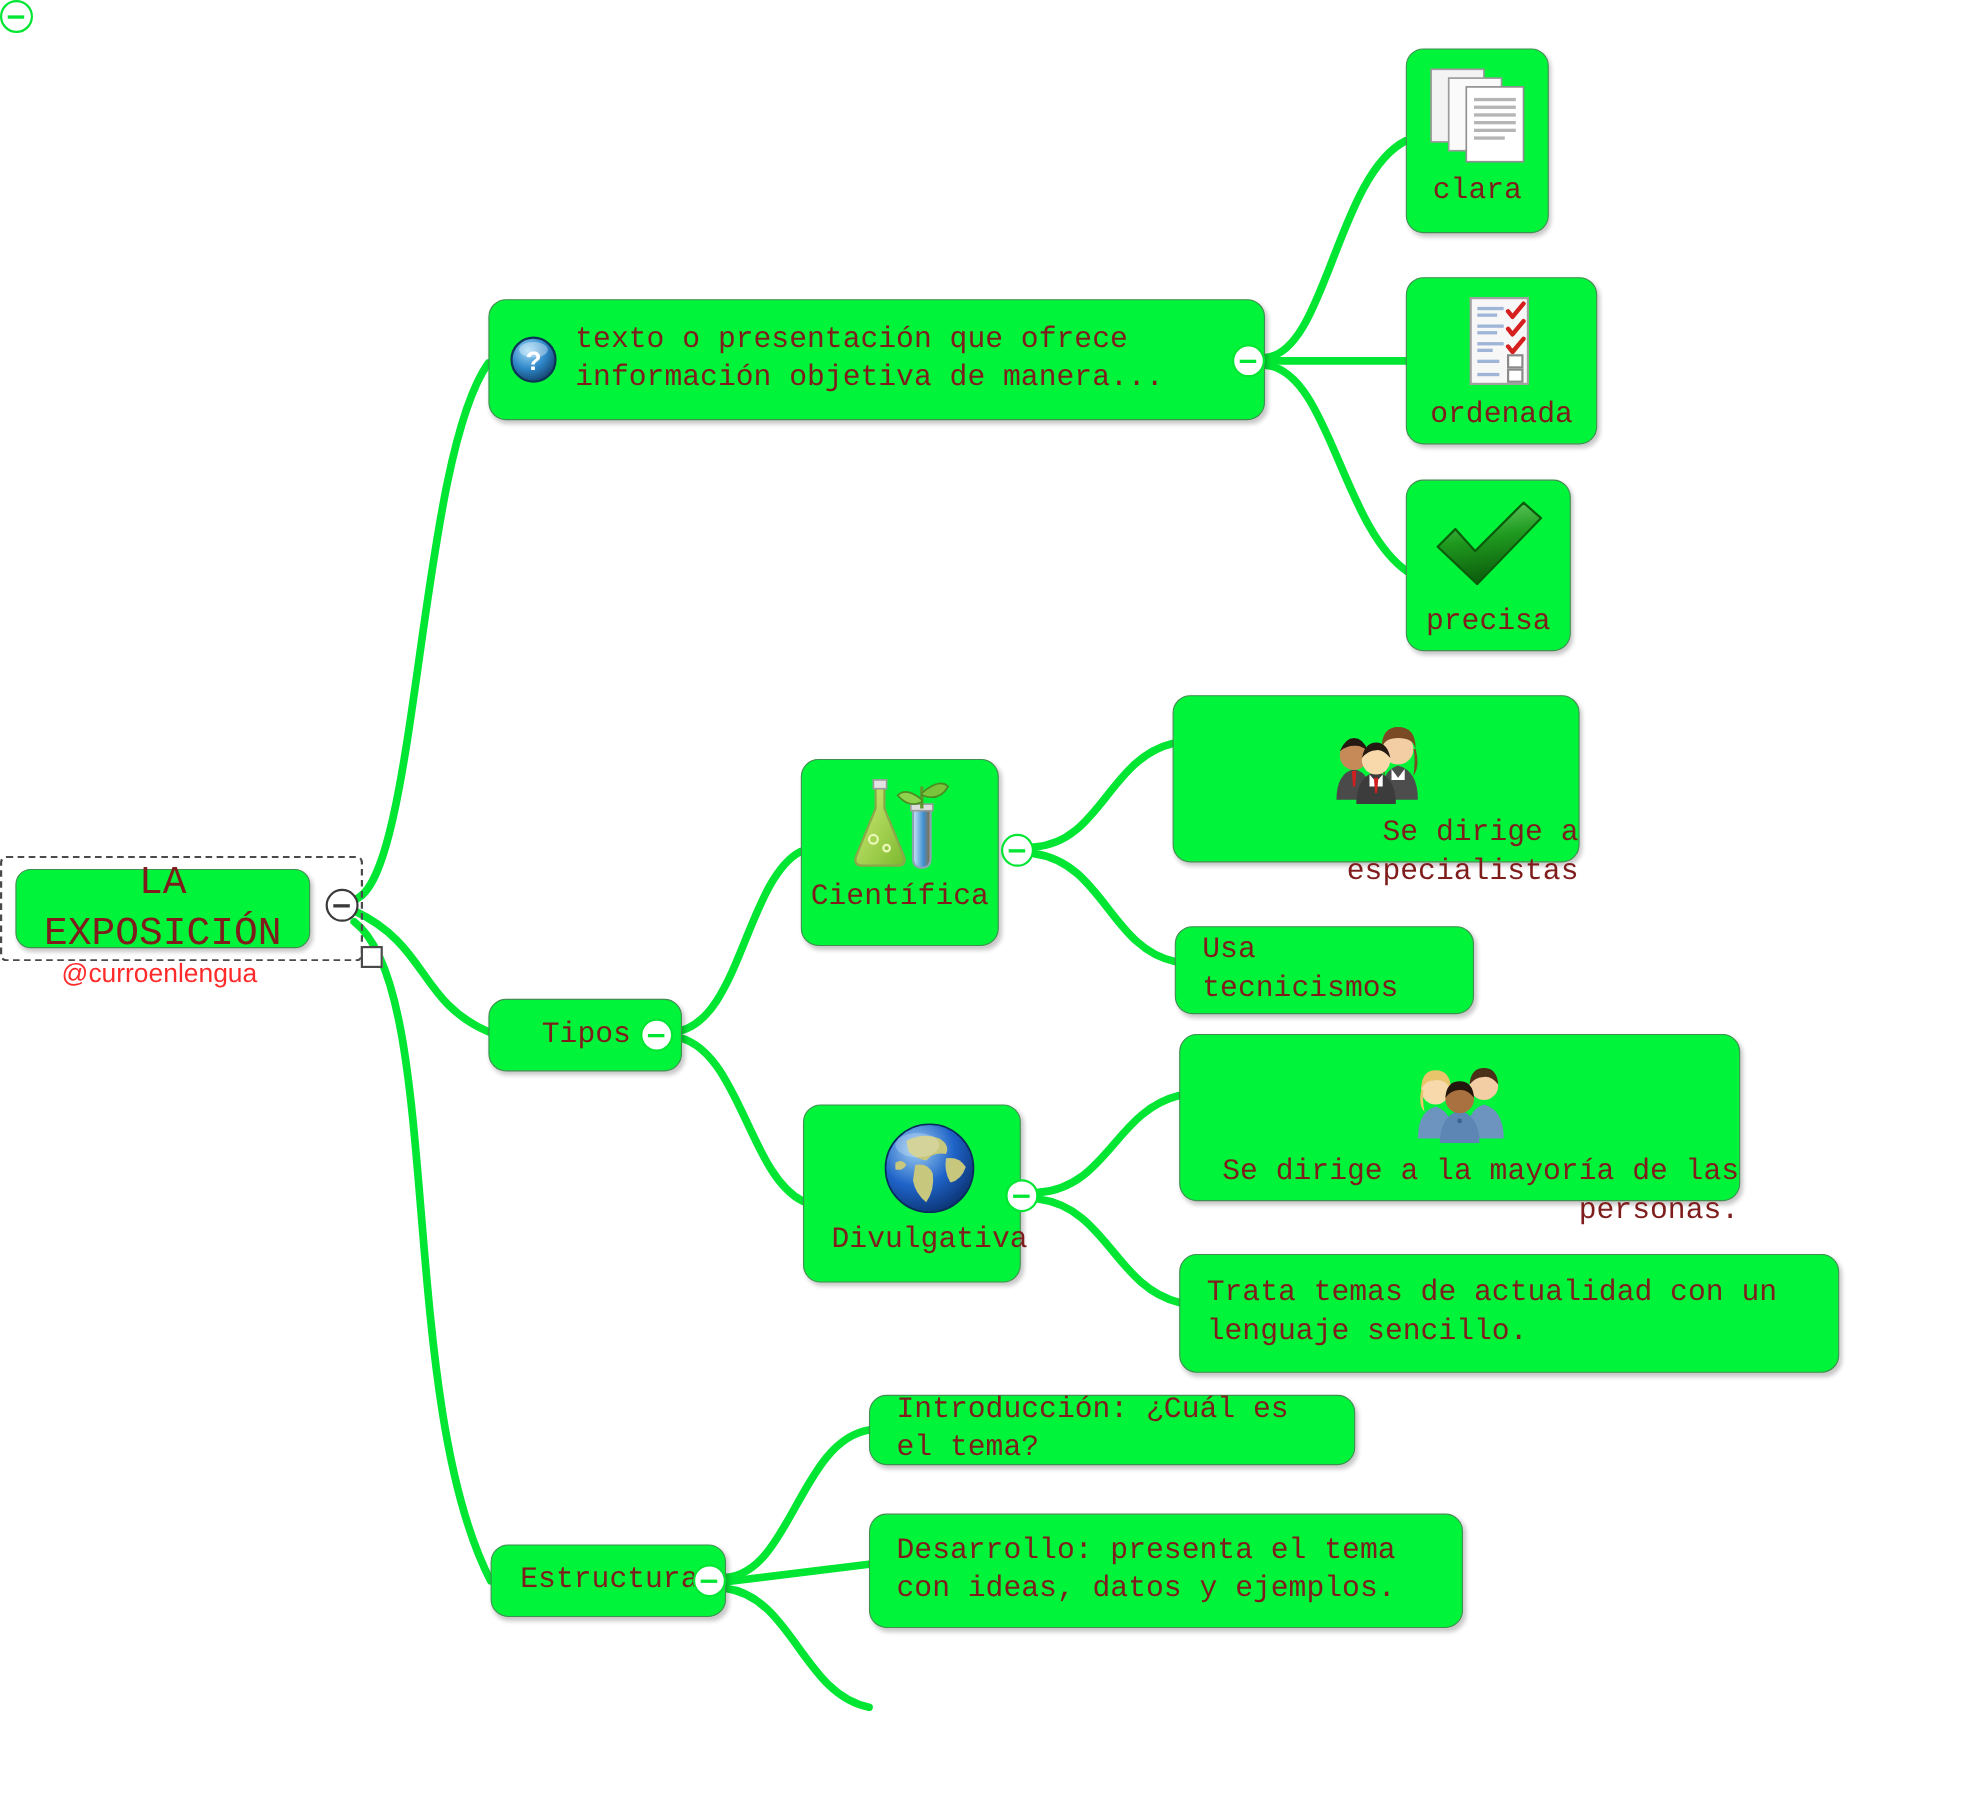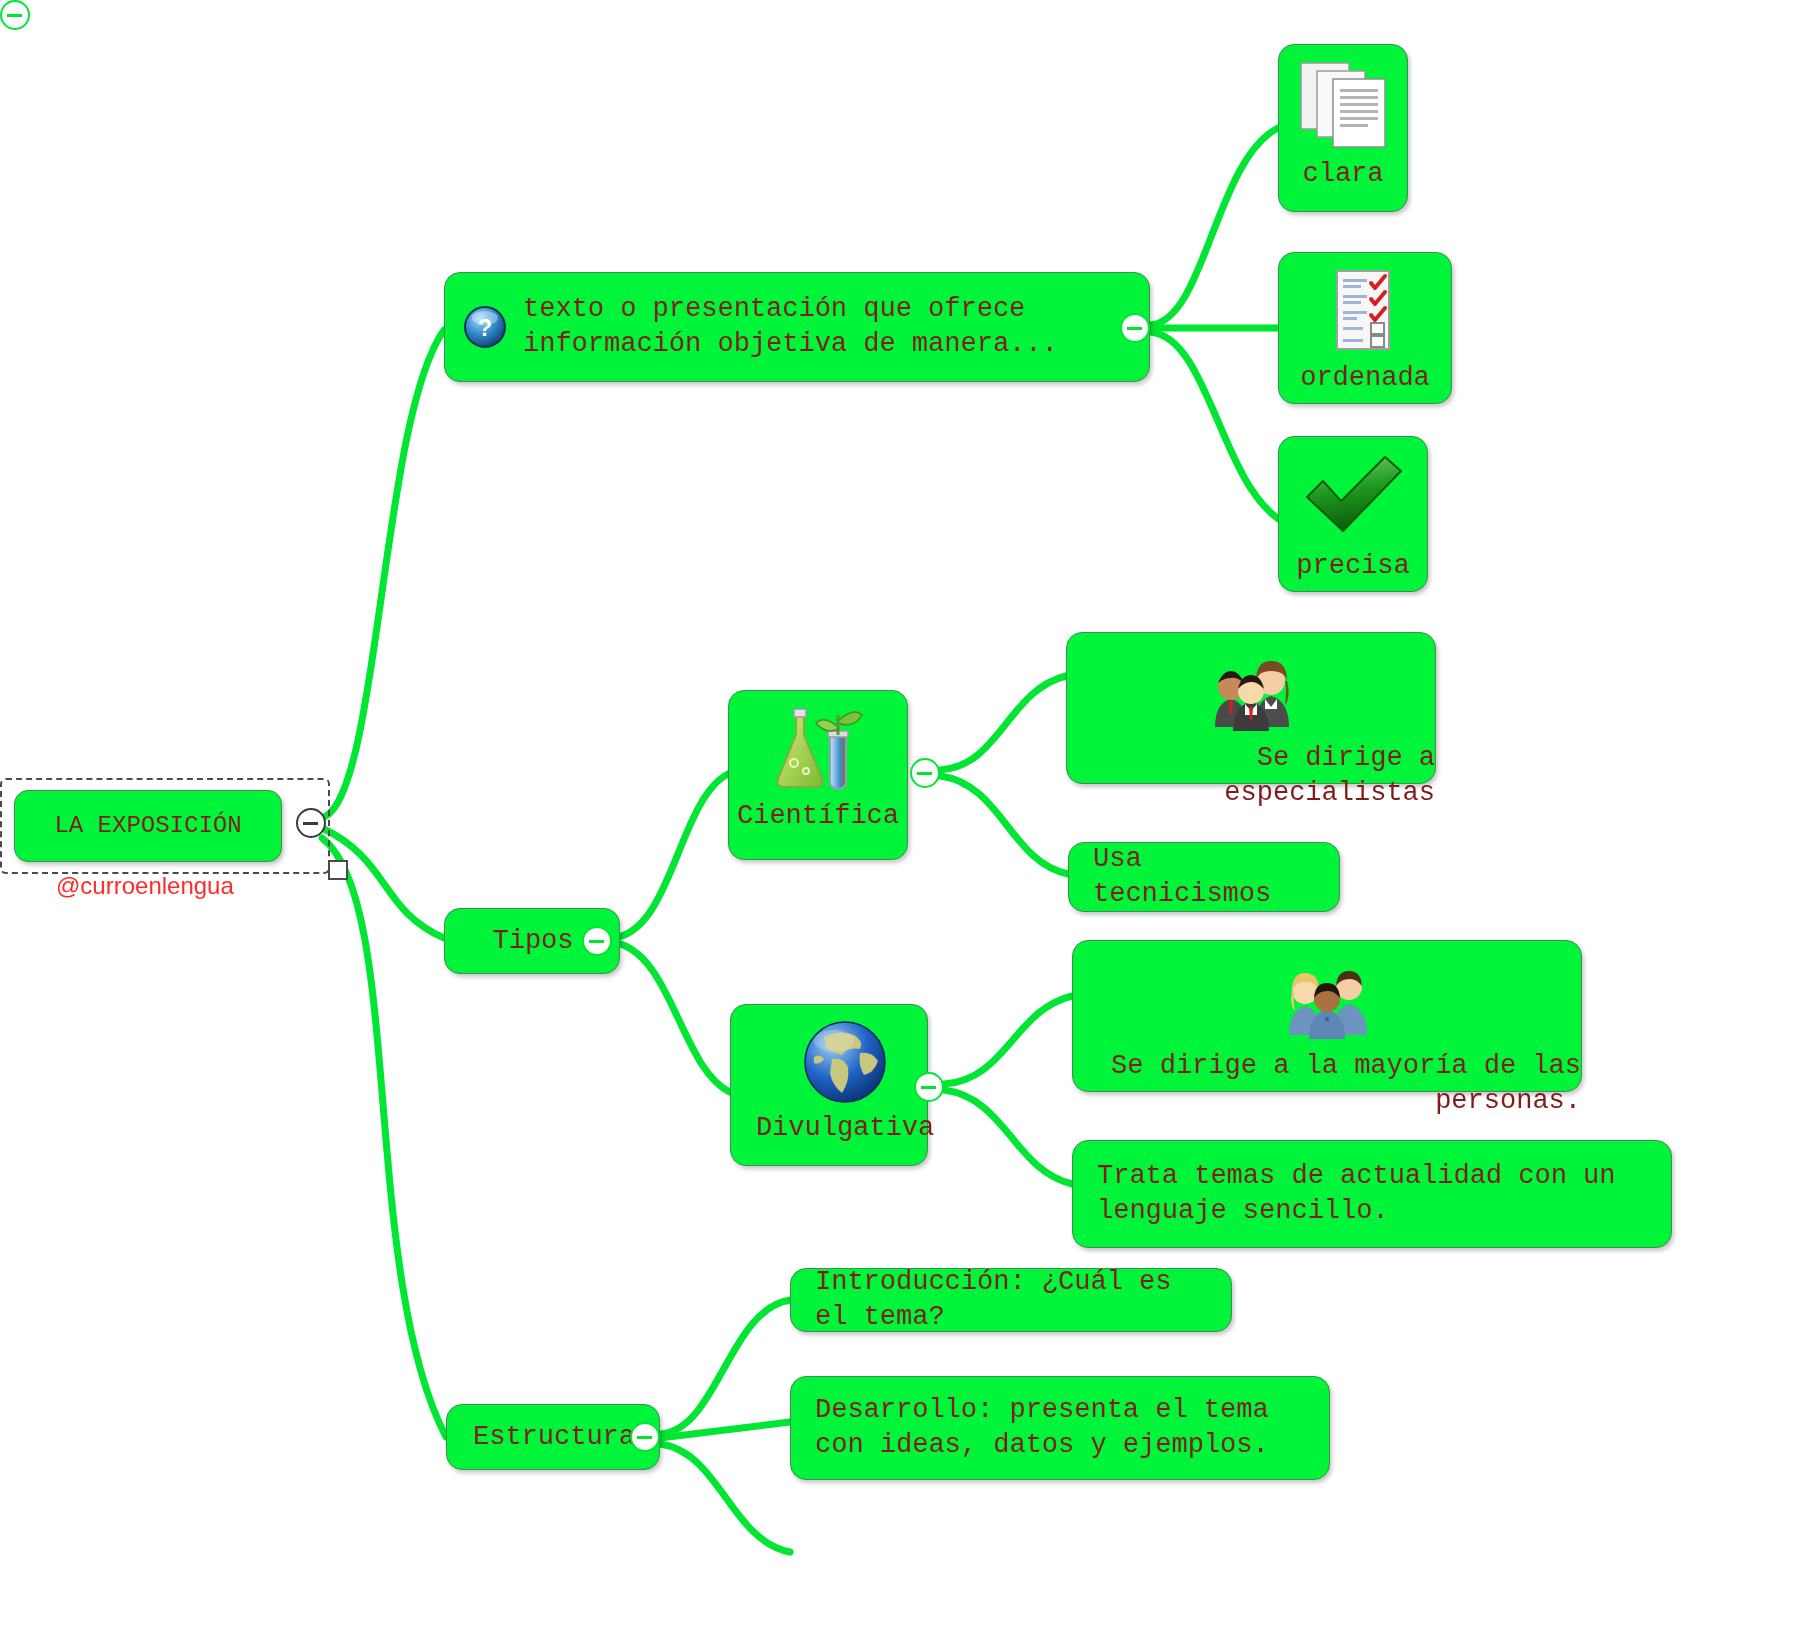--- a/index.html
+++ b/index.html
@@ -94,21 +94,21 @@
     position: absolute;
     left: 0; top: 0;
     border: 2px dashed #4a4a4a;
     border-radius: 6px;
     box-sizing: border-box;
   }
   .node.root-node {
     border-radius: 14px;
   }
   .node.root-node .label {
-    font-size: 24px;
+    font-size: 36px;
     text-align: center;
     width: 100%;
   }
   .handle-square {
     position: absolute;
     width: 20px;
     height: 20px;
     background: #ffffff;
     border: 2px solid #4a4a4a;
     box-sizing: border-box;
@@ -355,21 +355,21 @@
           <circle cx="46" cy="42" r="13" fill="#f7d9ac"></circle>
           <path d="M 33,40 Q 36,26 46,26 Q 56,26 59,40 Q 52,32 46,33 Q 39,33 33,40 Z" fill="#241a12"></path>
           <path d="M 40,55 L 46,62 L 52,55 L 52,66 L 40,66 Z" fill="#ffffff"></path>
           <path d="M 44,58 L 48,58 L 47,72 L 45,72 Z" fill="#d01f1f"></path>
         </g>
       </svg>
     </span>
     <span class="label">Se dirige a especialistas</span>
   </div>
 
-  <div class="node text-node" style="left:1068px; top:842px; width:272px; height:70px;">
+  <div class="node text-node" style="left:1068px; top:842px; width:272px; height:80px;">
     <span class="label">Usa tecnicismos</span>
   </div>
 
   <div class="node icon-top" style="left:730px; top:1004px; width:198px; height:162px;padding-left:32px;">
     <span class="icon-globe">
       <svg class="ic" viewBox="0 0 86 86" xmlns="http://www.w3.org/2000/svg">
         <defs>
           <radialGradient id="gl" cx="35%" cy="28%" r="78%">
             <stop offset="0%" stop-color="#9fd0f2"></stop>
             <stop offset="55%" stop-color="#1f63c8"></stop>

